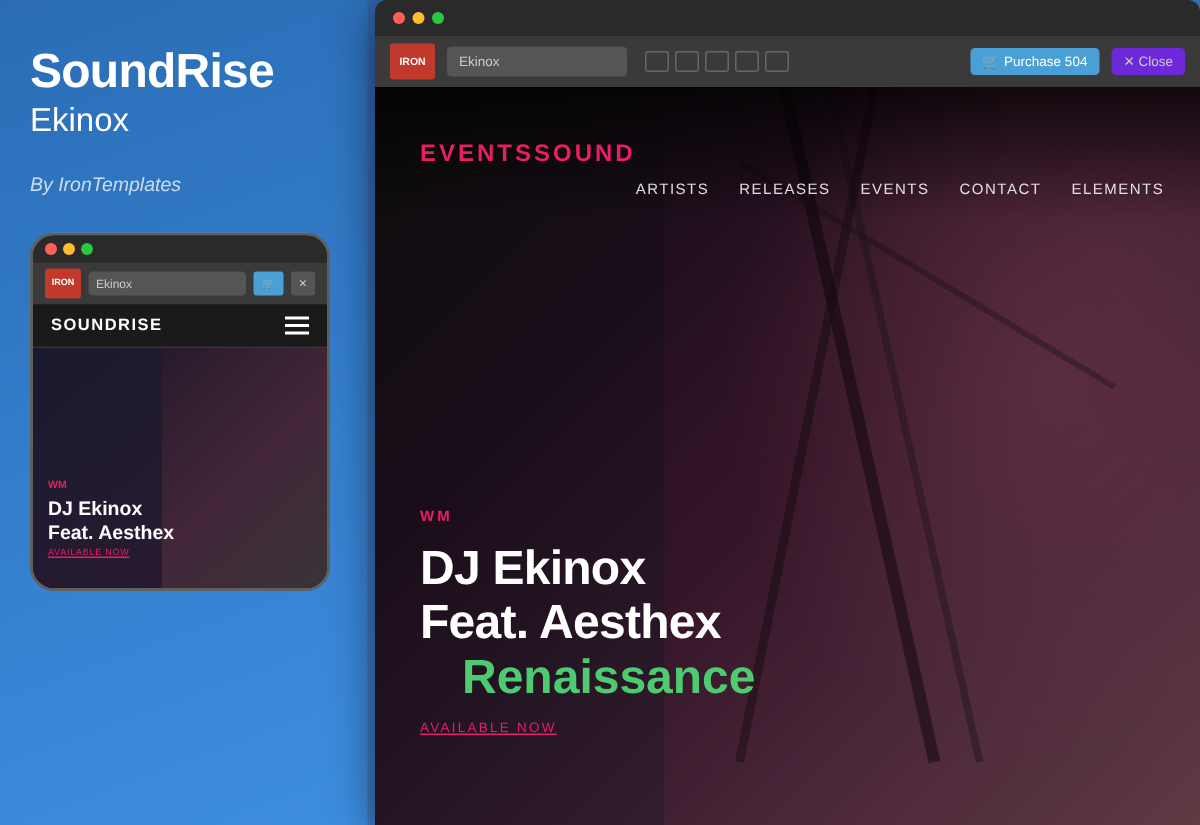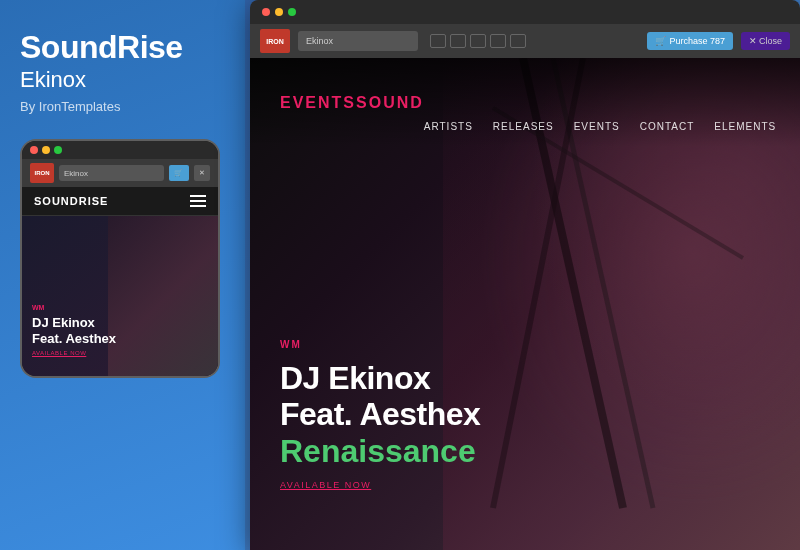--- a/index.html
+++ b/index.html
@@ -36,21 +36,22 @@
     .brand-subtitle {
       font-size: 22px;
       font-weight: 400;
       color: #ffffff;
       margin-top: 2px;
     }
 
     .brand-author {
       font-size: 13px;
       color: rgba(255,255,255,0.75);
-      margin-top: 6px;
+      margin-top: 22px;
+      font-style: italic;
     }
 
     
     .mobile-mockup {
       margin-top: 25px;
       width: 200px;
       border-radius: 16px;
       border: 2px solid rgba(255,255,255,0.3);
       background: #1a1a1a;
       overflow: hidden;
@@ -285,21 +286,21 @@
       color: white;
       font-size: 9px;
       padding: 4px 8px;
       border-radius: 3px;
       display: flex;
       align-items: center;
       gap: 3px;
     }
 
     .close-btn {
-      background: #4c1d95;
+      background: #6d28d9;
       color: #ccc;
       font-size: 9px;
       padding: 4px 8px;
       border-radius: 3px;
     }
 
     
     .desktop-website {
       flex: 1;
       background: #1a1a1a;
@@ -405,20 +406,21 @@
       color: white;
       line-height: 1.15;
       letter-spacing: -0.5px;
     }
 
     .hero-title-green {
       font-size: 32px;
       font-weight: 700;
       color: #4ecb71;
       line-height: 1.15;
+      margin-left: 28px;
     }
 
     .available-now {
       color: #e91e63;
       font-size: 9px;
       text-transform: uppercase;
       letter-spacing: 1.5px;
       text-decoration: underline;
       margin-top: 10px;
       display: block;
@@ -512,21 +514,21 @@
     <div class="desktop-icons">
       <div class="browser-icon-btn"></div>
       <div class="browser-icon-btn"></div>
       <div class="browser-icon-btn"></div>
       <div class="browser-icon-btn"></div>
       <div class="browser-icon-btn"></div>
     </div>
     <div class="desktop-spacer"></div>
     <div class="purchase-btn">
       <span>🛒</span>
-      <span>Purchase 787</span>
+      <span>Purchase 504</span>
     </div>
     <div class="close-btn">✕ Close</div>
   </div>
 
   <div class="desktop-website">
     <div class="site-hero">
       <div class="hero-bg"></div>
       <div class="hero-face">
         <div class="face-overlay"></div>
 

